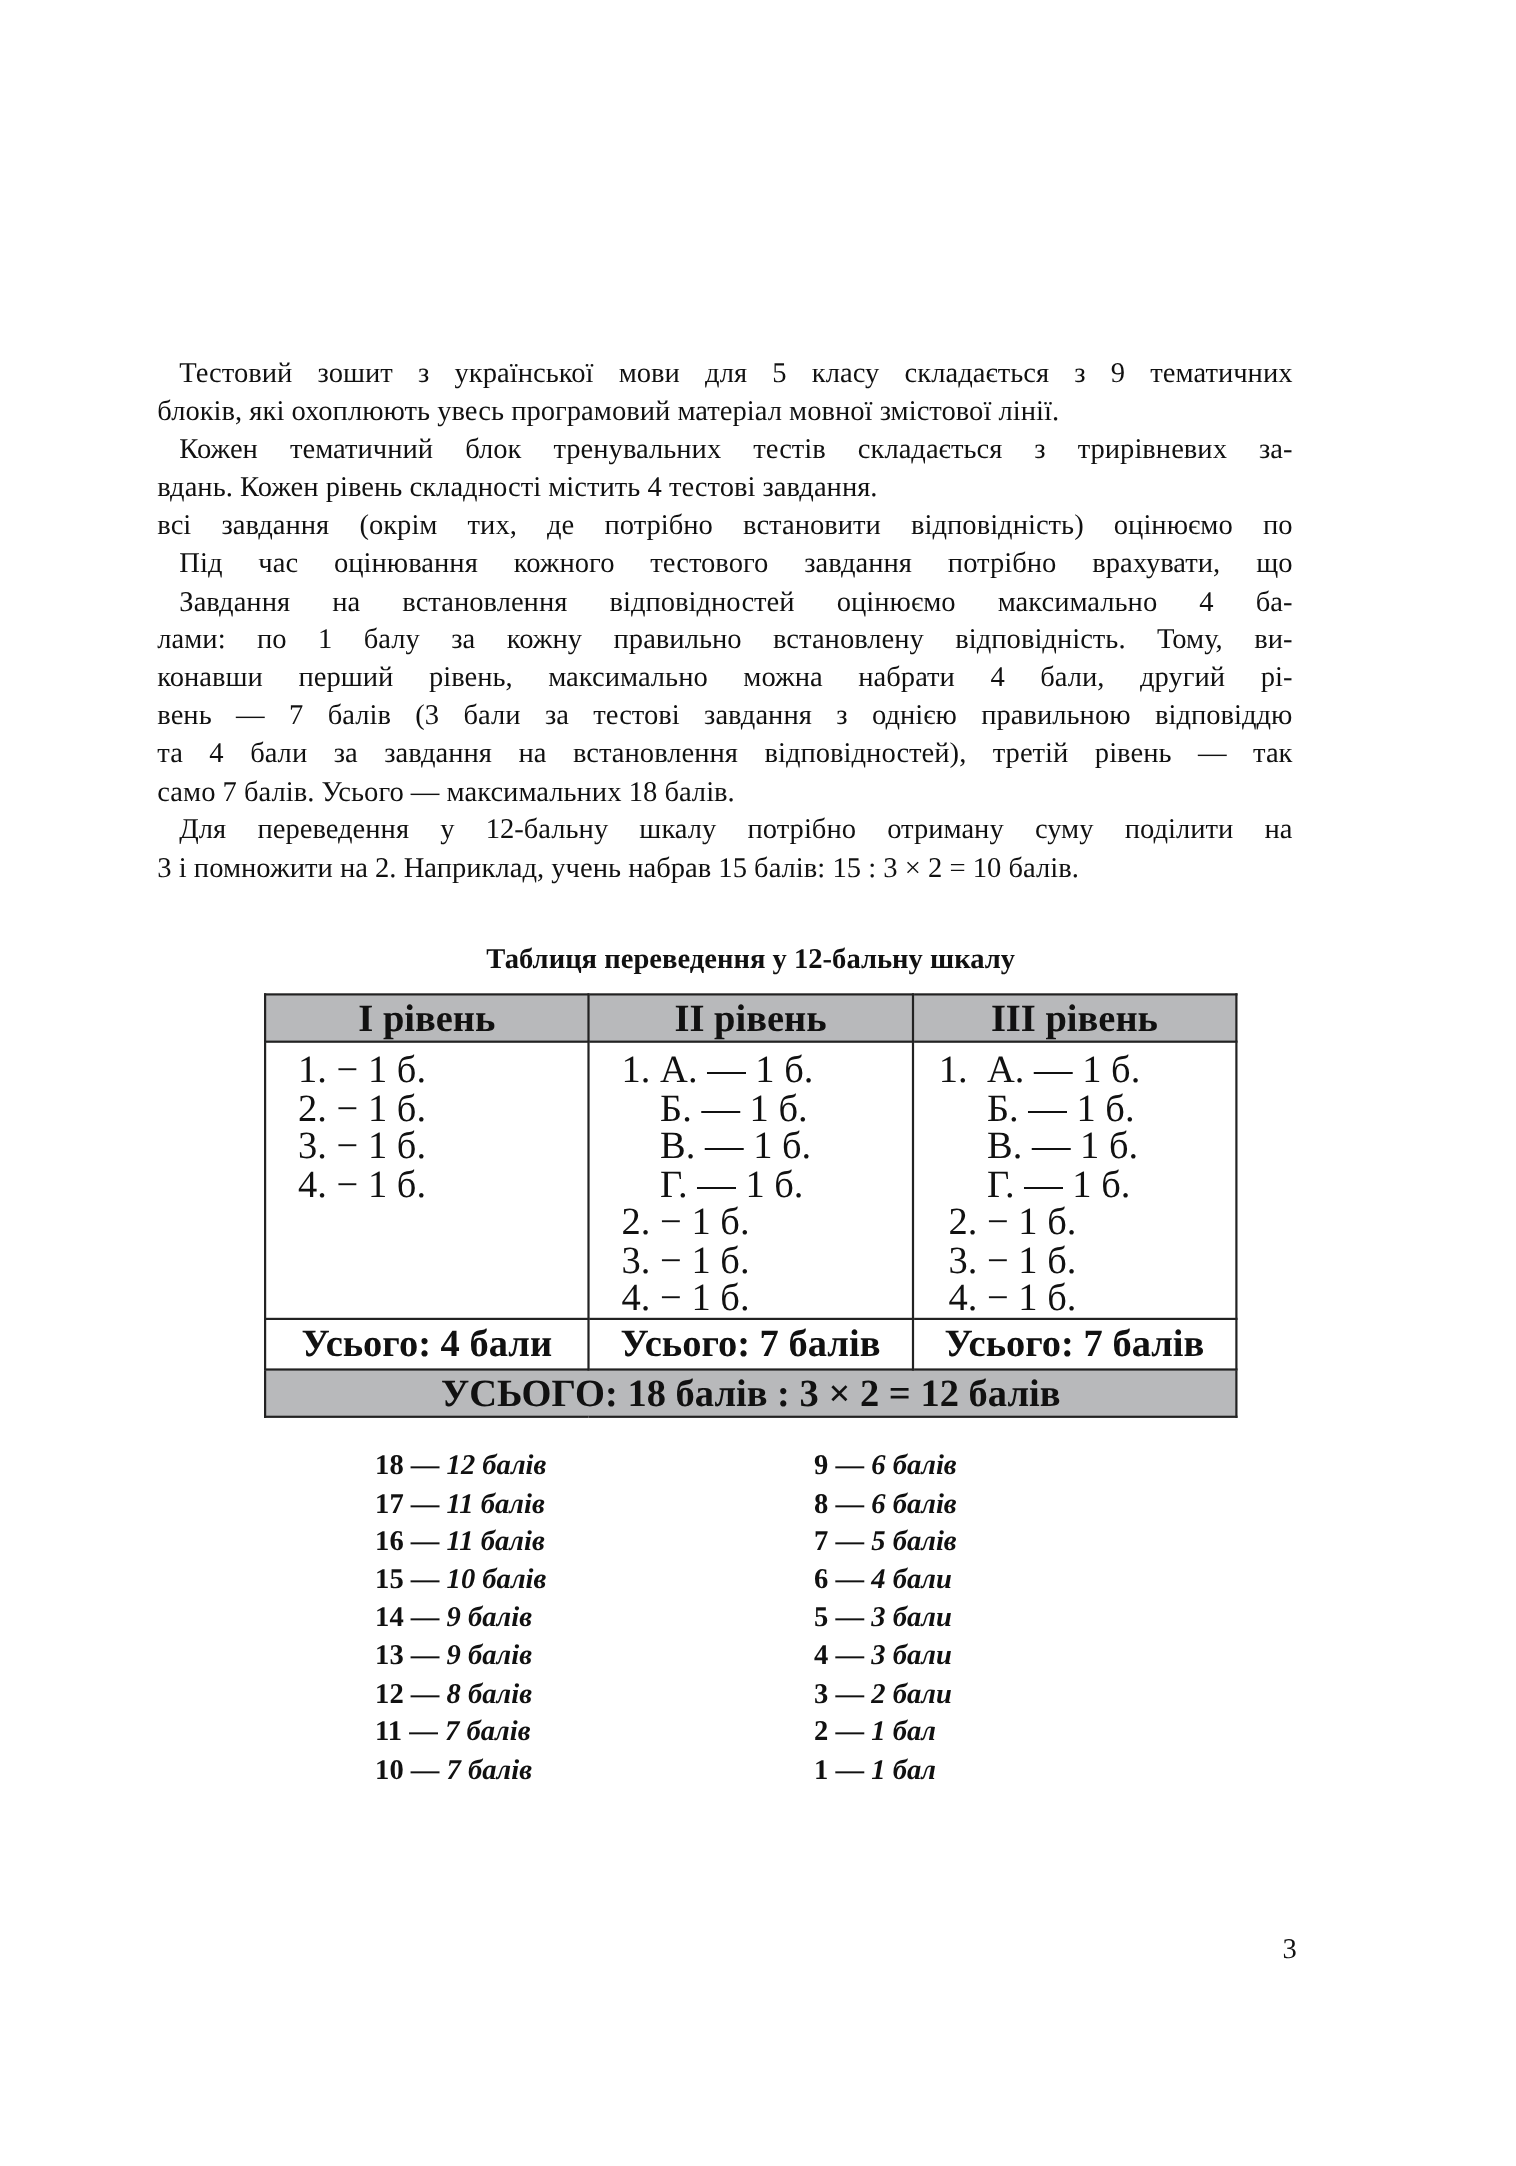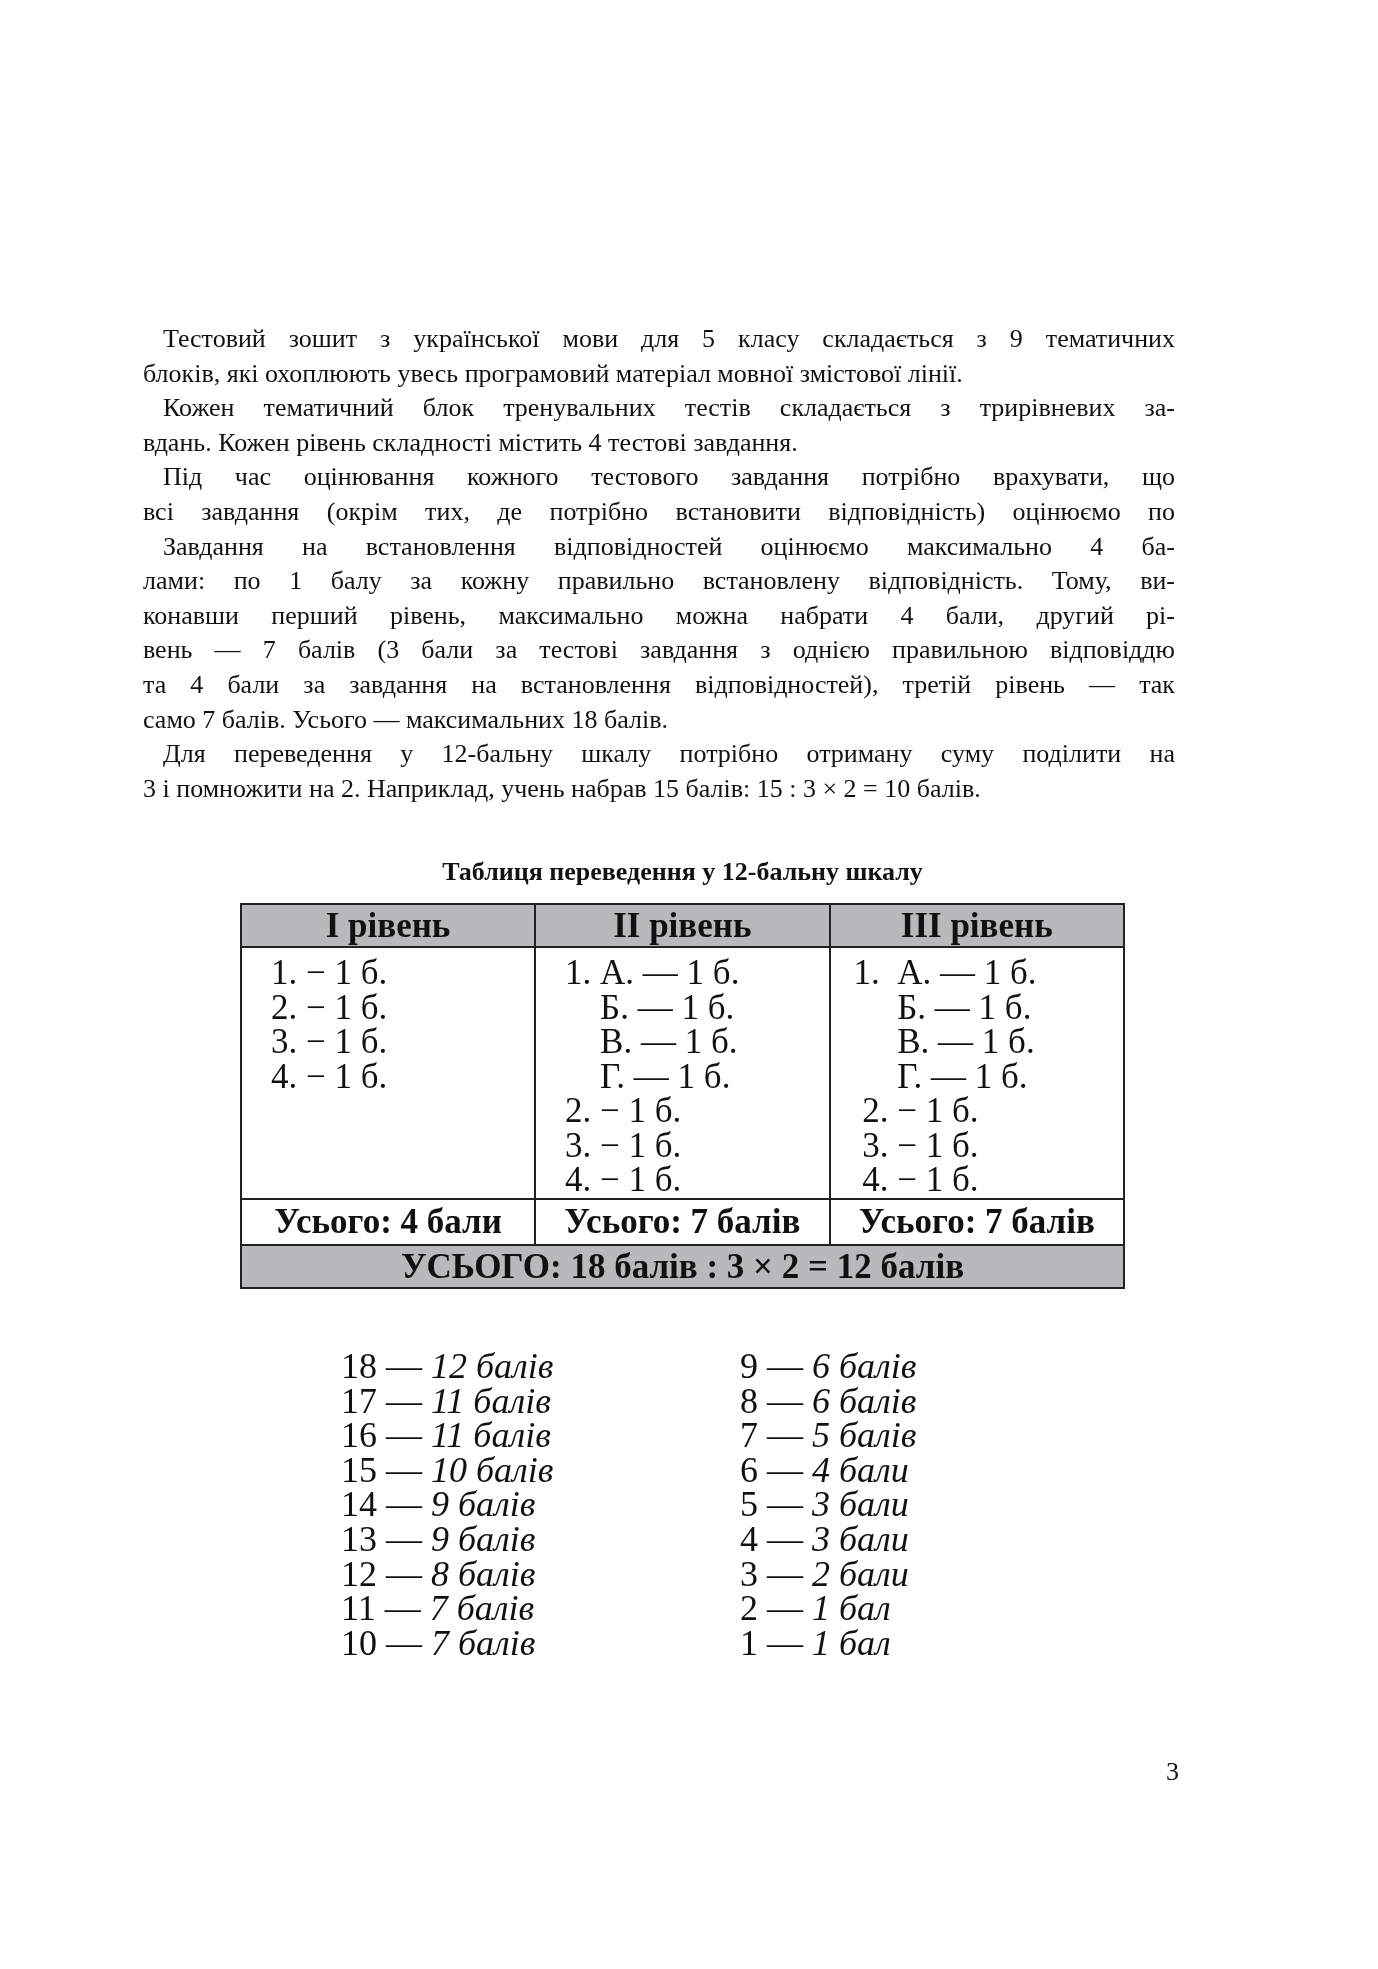--- a/index.html
+++ b/index.html
@@ -24,21 +24,21 @@
   table.conv td.total { height: 44px; text-align: center; font-weight: bold; background:#ffffff;border-radius:23px; }
   table.conv td.grand { height: 41px; text-align: center; font-weight: bold; background: #b8b9bb; }
   .col1 { width: 293px; } .col2 { width: 293px; } .col3 { width: 293px; }
 
   .cell-list { padding-top: 8px; line-height: 34.5px; }
   .cell-list .it { display: block; white-space: pre; font-family: Liberation Serif, serif; }
   .c1 .it { padding-left: 29px; }
   .c2 .it { padding-left: 29px; }
   .c3 .it { padding-left: 23px; }
 
-  .scale { position: absolute; top: 1349px; font-size: 36px; line-height: 34.6px; }
+  .scale { position: absolute; top: 1315px; font-size: 26px; line-height: 34.6px; font-weight: bold; }
   .scale.left { left: 341px; }
   .scale.right { left: 740px; }
   .scale .row { display: block; white-space: pre; }
   .scale .grade { font-style: italic; }
 
   .pageno { position: absolute; left: 1166px; top: 1757px; font-size: 26px; line-height: 30px; }
 </style>
 </head>
 <body>
 
@@ -47,22 +47,22 @@
   <div class="intro" id="intro">
       <div>
         <span class="line ind">Тестовий зошит з української мови для 5 класу складається з 9 тематичних</span>
         <span class="line last">блоків, які охоплюють увесь програмовий матеріал мовної змістової лінії.</span>
       </div>
       <div>
         <span class="line ind">Кожен тематичний блок тренувальних тестів складається з трирівневих за-</span>
         <span class="line last">вдань. Кожен рівень складності містить 4 тестові завдання.</span>
       </div>
       <div>
+        <span class="line">всі завдання (окрім тих, де потрібно встановити відповідність) оцінюємо по</span>
         <span class="line ind">Під час оцінювання кожного тестового завдання потрібно врахувати, що</span>
-        <span class="line">всі завдання (окрім тих, де потрібно встановити відповідність) оцінюємо по</span>
       </div>
       <div>
         <span class="line ind">Завдання на встановлення відповідностей оцінюємо максимально 4 ба-</span>
         <span class="line">лами: по 1 балу за кожну правильно встановлену відповідність. Тому, ви-</span>
         <span class="line">конавши перший рівень, максимально можна набрати 4 бали, другий рі-</span>
         <span class="line">вень — 7 балів (3 бали за тестові завдання з однією правильною відповіддю</span>
         <span class="line">та 4 бали за завдання на встановлення відповідностей), третій рівень — так</span>
         <span class="line last">само 7 балів. Усього — максимальних 18 балів.</span>
       </div>
       <div>

